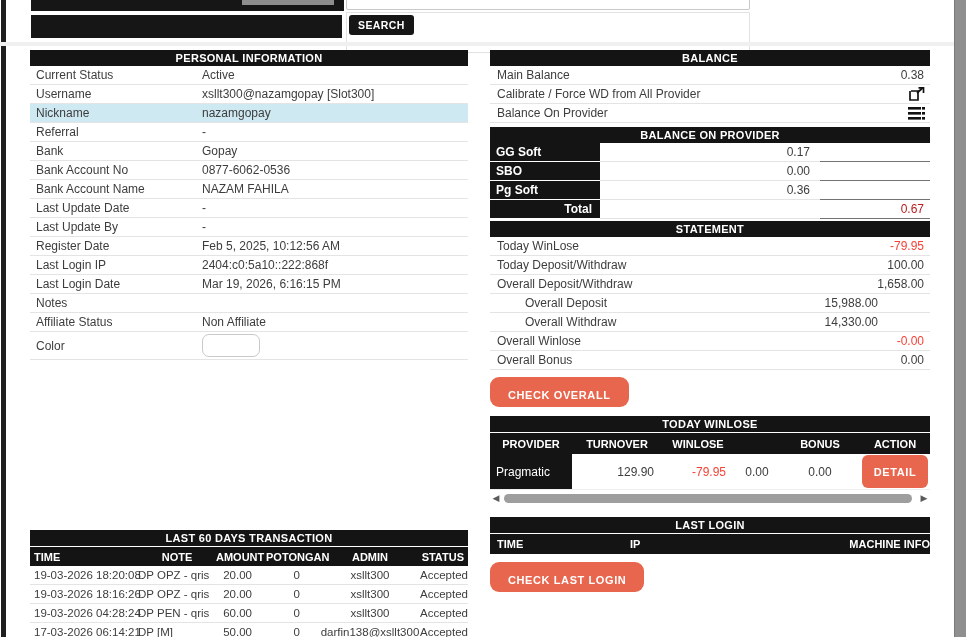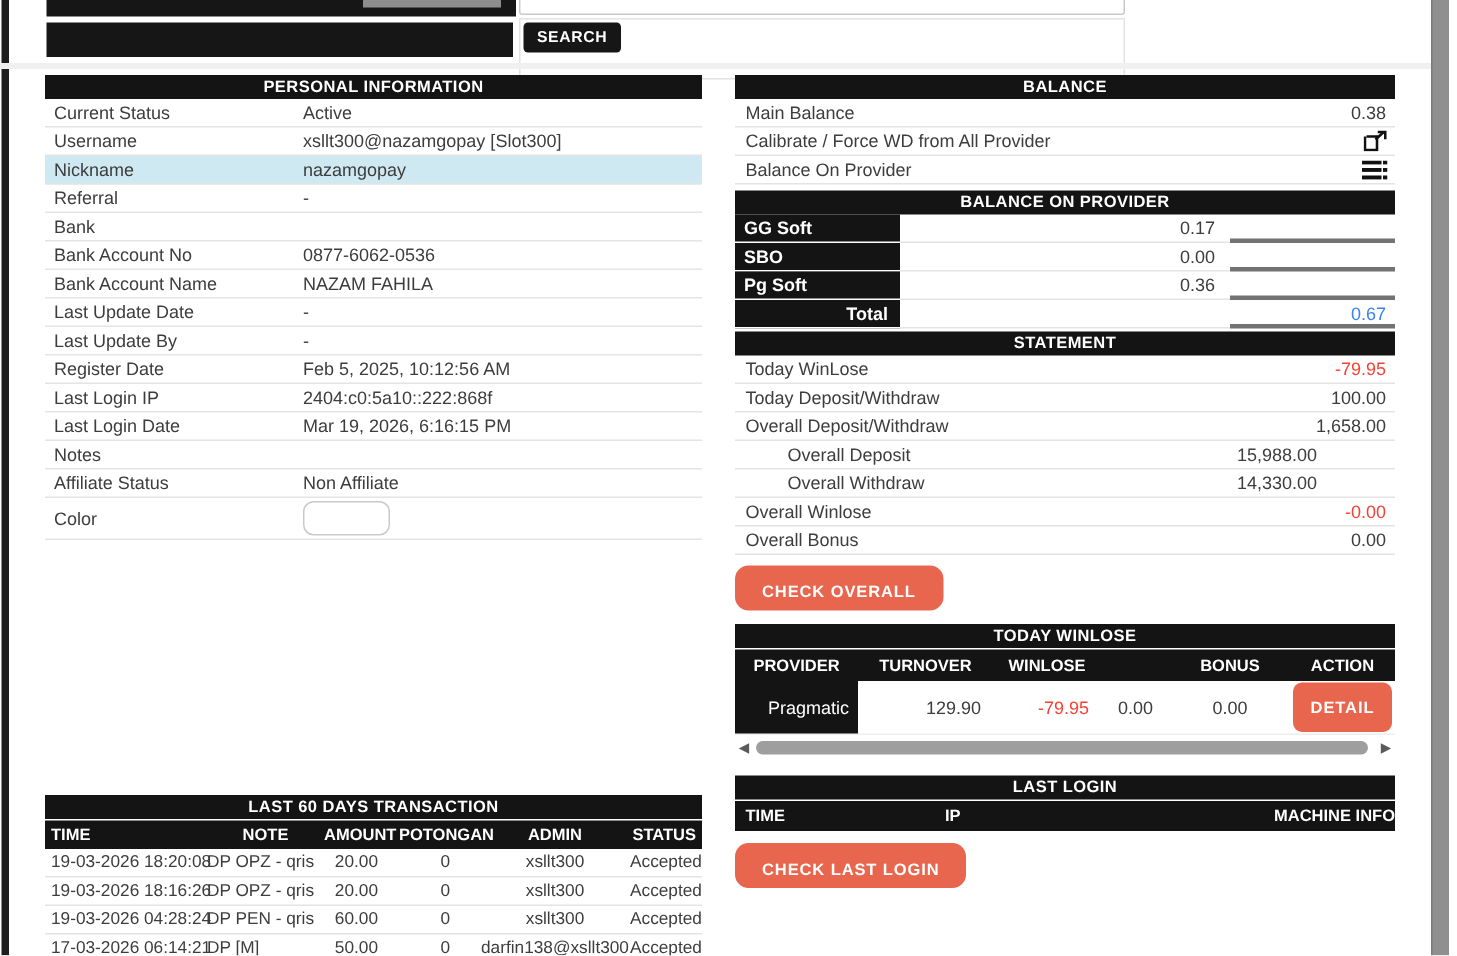--- a/index.html
+++ b/index.html
@@ -34,21 +34,21 @@
   .bal-row { display:flex; align-items:center; height:19px; border-bottom:1px solid #e4e4e4; font-size:12px; color:#3d3d3d; }
   .bal-label { flex:1; padding-left:7px; }
   .bal-value { padding-right:6px; text-align:right; }
   .icon-btn { display:flex; align-items:center; padding-right:5px; cursor:pointer; }
 
   .prov-table { width:100%; margin-top:4px; }
   .prov-row { display:flex; height:19px; font-size:12px; }
   .prov-name { width:110px; background:#141414; color:#fff; font-weight:bold; padding-left:6px; line-height:19px; border-bottom:1px solid #fff; flex:none; }
   .prov-name.total { text-align:right; padding-right:8px; padding-left:0; }
   .prov-val { width:220px; text-align:right; padding-right:10px; line-height:18px; border-bottom:1px solid #e4e4e4; color:#3d3d3d; flex:none; }
-  .prov-empty { flex:1; border-bottom:3px solid #737373; text-align:right; padding-right:6px; line-height:18px; color:#3b82f6; }
+  .prov-empty { flex:1; border-bottom:1px solid #737373; text-align:right; padding-right:6px; line-height:18px; color:#b91c1c; }
 
   .stmt { margin-top:2px; }
   .stmt-row { display:flex; align-items:center; height:19px; border-bottom:1px solid #e4e4e4; font-size:12px; color:#3d3d3d; }
   .stmt-label { flex:1; padding-left:7px; }
   .stmt-row.indent .stmt-label { padding-left:35px; }
   .stmt-value { padding-right:6px; }
   .stmt-row.indent .stmt-value { padding-right:52px; }
   .neg { color:#f44336; }
 
   .btn-accent { background:#e8664e; color:#fff; font-weight:bold; font-size:11px; letter-spacing:0.6px; border:none; border-radius:9px; height:30px; padding:12px 18px; font-family:inherit; cursor:pointer; }
@@ -57,21 +57,21 @@
   .tw { margin-top:9px; }
   .tw-colhead { display:flex; background:#141414; color:#fff; font-weight:bold; font-size:11px; height:21px; align-items:center; margin-top:1px; }
   .tw-row { display:flex; height:36px; font-size:12px; color:#3d3d3d; border-bottom:1px solid #eee; }
   .c-prov { width:82px; flex:none; }
   .c-turn { width:90px; flex:none; }
   .c-wl { width:72px; flex:none; }
   .c-x { width:46px; flex:none; }
   .c-bonus { width:80px; flex:none; }
   .c-act { flex:1; }
   .tw-colhead > div { text-align:center; }
-  .tw-row .c-prov { background:#141414; color:#fff; line-height:36px; padding-left:22px; }
+  .tw-row .c-prov { background:#141414; color:#fff; line-height:36px; padding-left:6px; }
   .tw-row .c-turn { text-align:right; padding-right:8px; line-height:36px; }
   .tw-row .c-wl { text-align:right; padding-right:8px; line-height:36px; }
   .tw-row .c-x { text-align:center; line-height:36px; }
   .tw-row .c-bonus { text-align:center; line-height:36px; }
   .tw-row .c-act { display:flex; align-items:center; justify-content:center; }
   .detail-btn { background:#e8664e; color:#fff; font-weight:bold; font-size:11px; letter-spacing:0.6px; border:none; border-radius:6px; width:66px; height:33px; font-family:inherit; cursor:pointer; }
 
   .h-scroll { display:flex; align-items:center; height:12px; margin-top:2px; }
   .h-arrow { font-size:9px; color:#5a5a5a; width:12px; text-align:center; line-height:12px; }
   .h-thumb { flex:1; height:9px; background:#9e9e9e; border-radius:5px; margin:0 6px 0 2px; }
@@ -129,20 +129,21 @@
     <div class="pi-row hl">
       <div class="pi-label">Nickname</div>
       <div class="pi-value">nazamgopay</div>
     </div>
     <div class="pi-row">
       <div class="pi-label">Referral</div>
       <div class="pi-value">-</div>
     </div>
     <div class="pi-row">
       <div class="pi-label">Bank</div>
+      <div class="pi-value">Gopay</div>
     </div>
     <div class="pi-row">
       <div class="pi-label">Bank Account No</div>
       <div class="pi-value">0877-6062-0536</div>
     </div>
     <div class="pi-row">
       <div class="pi-label">Bank Account Name</div>
       <div class="pi-value">NAZAM FAHILA</div>
     </div>
     <div class="pi-row">

